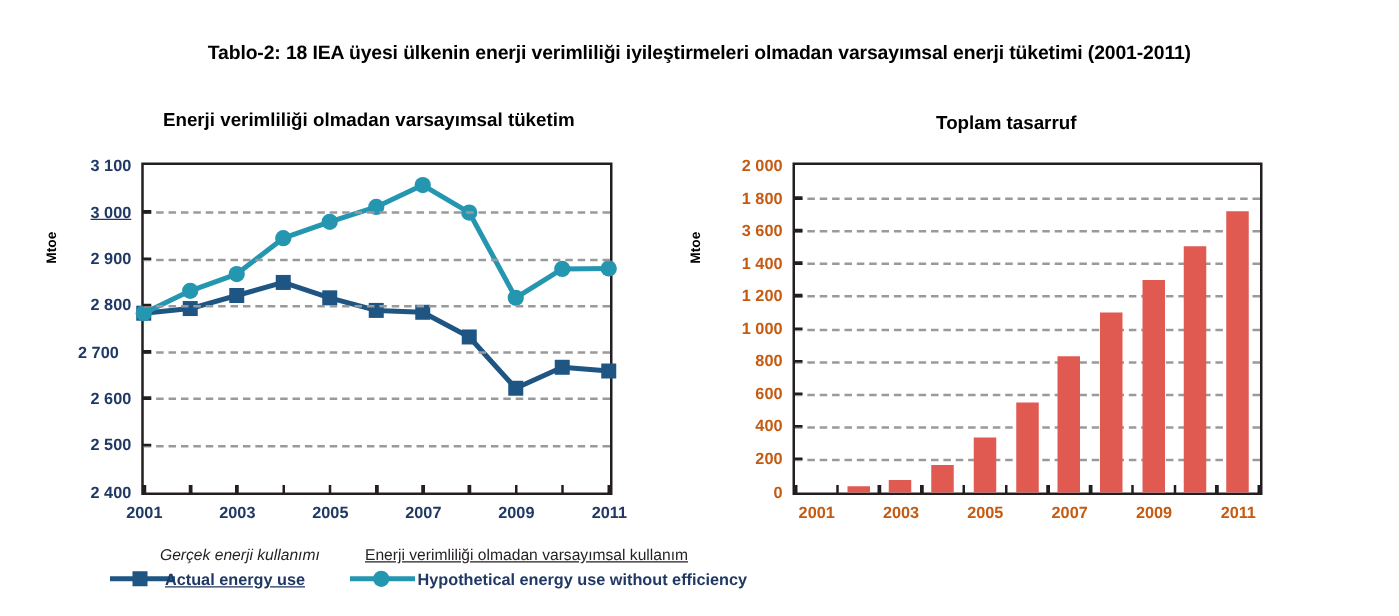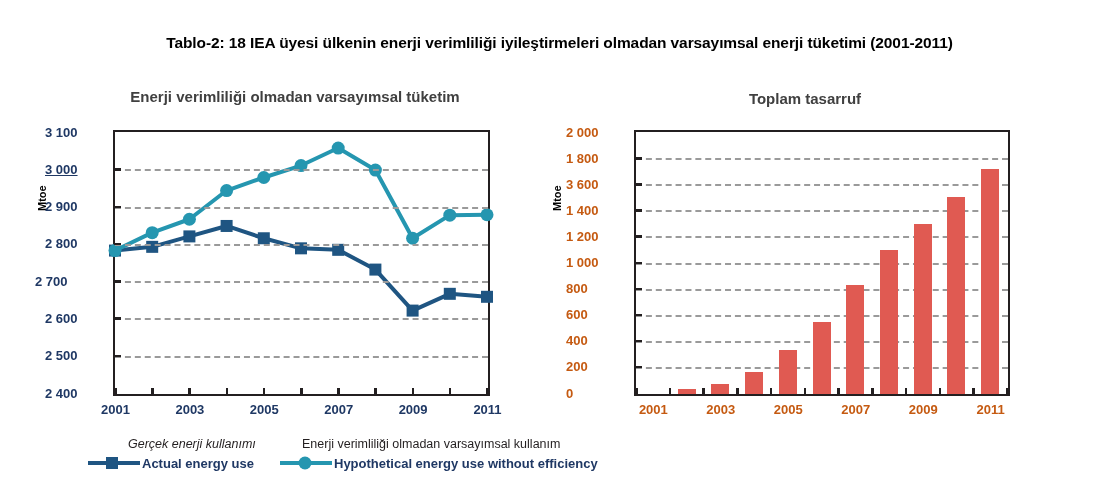--- a/index.html
+++ b/index.html
@@ -15,40 +15,40 @@
     text-align:center;
     font-size:15.5px;font-weight:bold;color:#000;
     letter-spacing:-0.1px;
     white-space:nowrap;
   }
 
   
   .panel{position:absolute;}
   .panel-title{
     position:absolute;text-align:center;
-    font-size:15px;font-weight:bold;color:#404040;white-space:nowrap;
+    font-size:15px;font-weight:bold;color:#000000;white-space:nowrap;
   }
   .axis-unit{
     position:absolute;
     font-size:11px;font-weight:bold;color:#000;
     transform:rotate(-90deg);transform-origin:center center;
     white-space:nowrap;
   }
   .plot{
     position:absolute;
     border:2.5px solid #231f20;
     box-sizing:border-box;
     background:#fff;
   }
   .gridline{
     position:absolute;left:0;right:0;height:0;
     border-top:2px dashed #9a9a9a;
   }
   .ytick-label{
-    position:absolute;
+    position:absolute;text-align:right;
     font-size:13px;font-weight:bold;color:#1f3864;
     white-space:nowrap;
   }
   .ytick-label.red{color:#c55a11;}
   .xtick-label{
     position:absolute;text-align:center;
     font-size:13px;font-weight:bold;color:#1f3864;
     white-space:nowrap;
   }
   .xtick-label.red{color:#c55a11;}
@@ -221,25 +221,25 @@
   </div>
 
 <div id="legend">
 
   <div class="legend-group" style="left:0;top:0;">
     <div class="legend-tr" style="left:42px;top:0px;font-style:italic;">Gerçek enerji kullanımı</div>
     <svg class="legend-sym" width="56" height="16" style="left:0px;top:18px;">
       <line x1="2" y1="8" x2="54" y2="8" stroke="#1f5582" stroke-width="4"></line>
       <rect x="20" y="2" width="12" height="12" fill="#1f5582"></rect>
     </svg>
-    <div class="legend-en" style="left:56px;top:19px;">Actual  energy  use</div>
+    <div class="legend-en" style="left:46px;top:19px;text-decoration:underline;">Actual  energy  use</div>
   </div>
 
   <div class="legend-group" style="left:200px;top:0;">
-    <div class="legend-tr" style="left:16px;top:0px;">Enerji verimliliği olmadan varsayımsal kullanım</div>
+    <div class="legend-tr" style="left:6px;top:0px;text-decoration:underline;">Enerji verimliliği olmadan varsayımsal kullanım</div>
     <svg class="legend-sym" width="56" height="16" style="left:-8px;top:18px;">
       <line x1="2" y1="8" x2="54" y2="8" stroke="#2596b0" stroke-width="4"></line>
       <circle cx="27" cy="8" r="6.5" fill="#2596b0"></circle>
     </svg>
     <div class="legend-en" style="left:48px;top:19px;">Hypothetical  energy  use  without  efficiency</div>
   </div>
 
 </div>
 
 </body></html>

